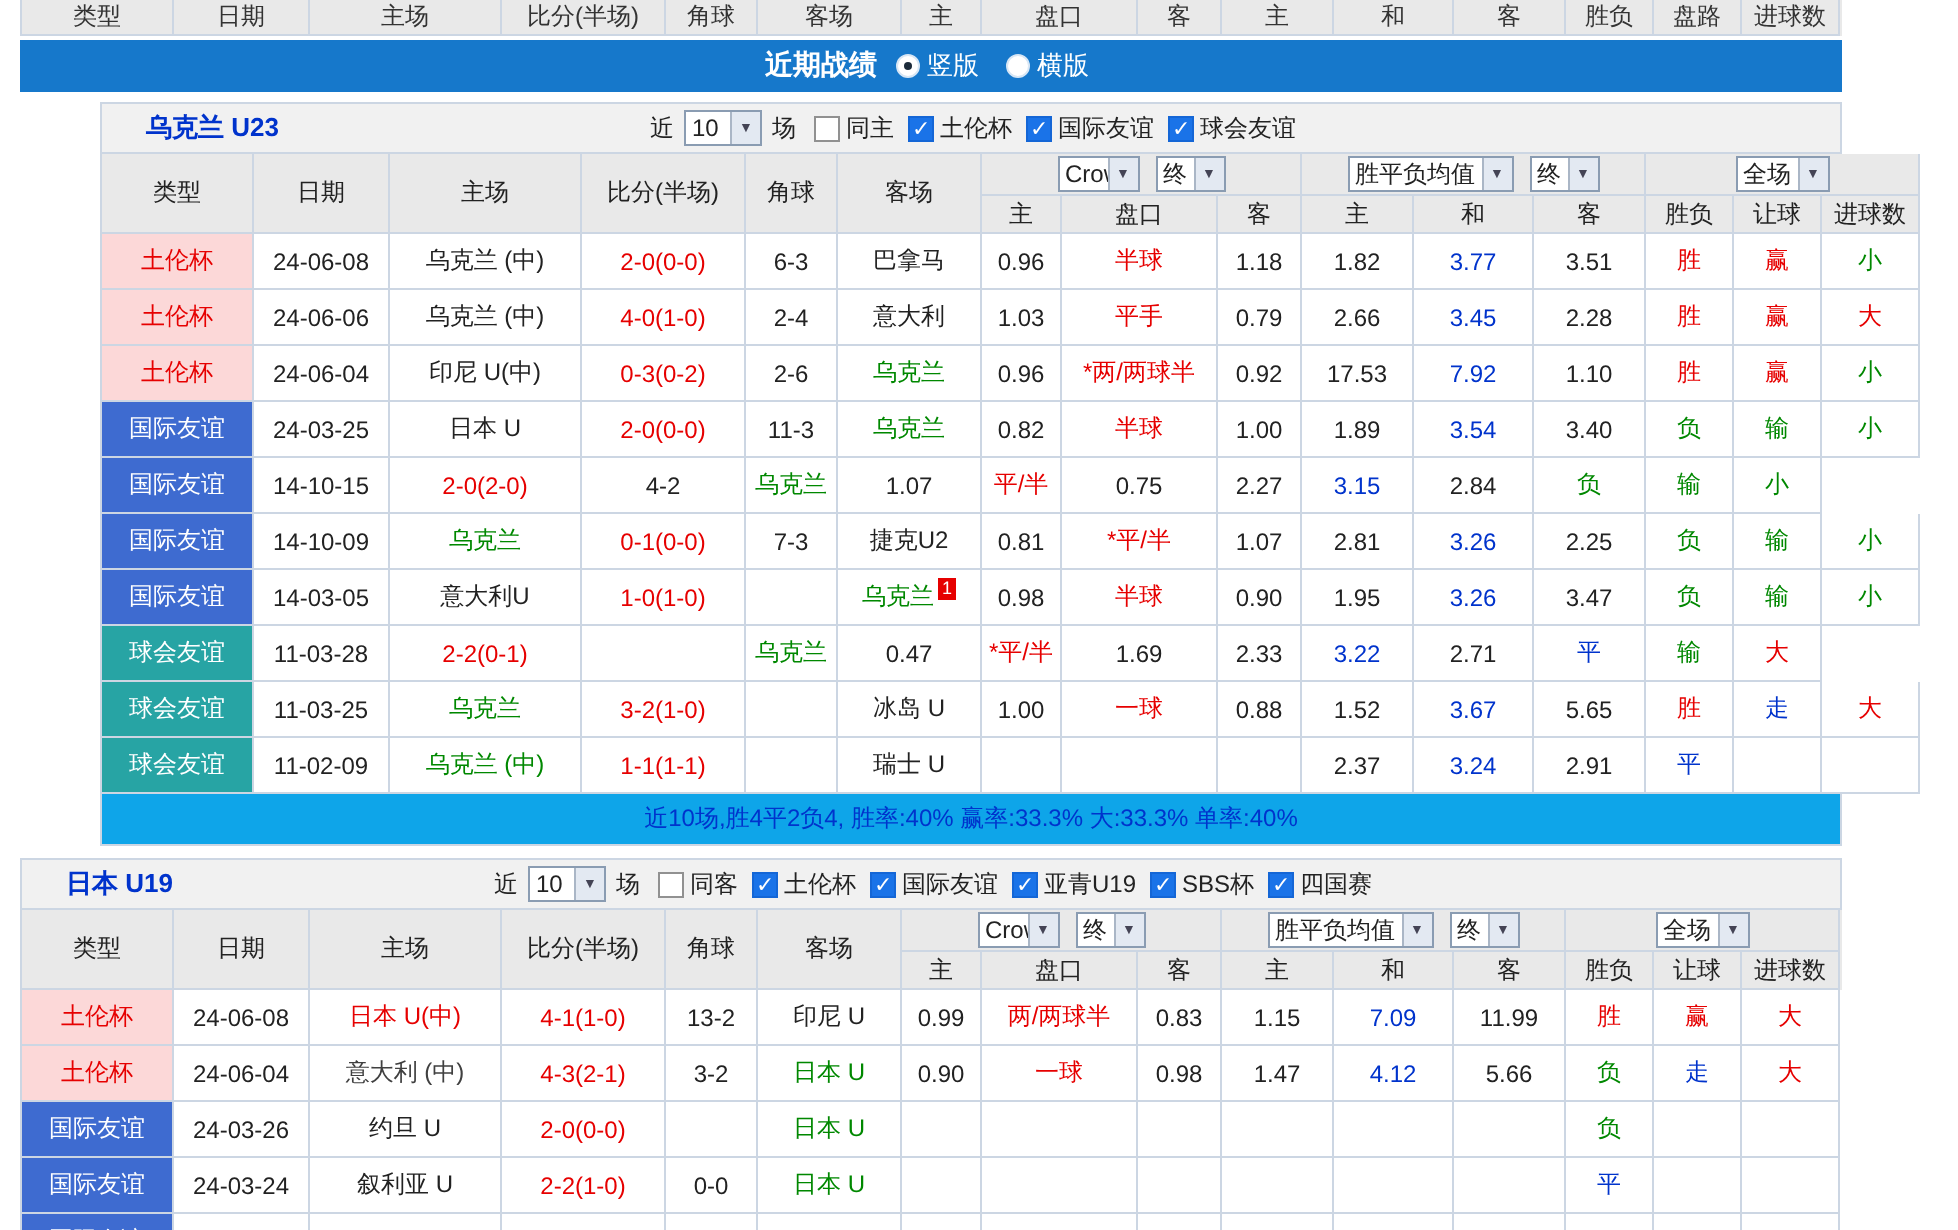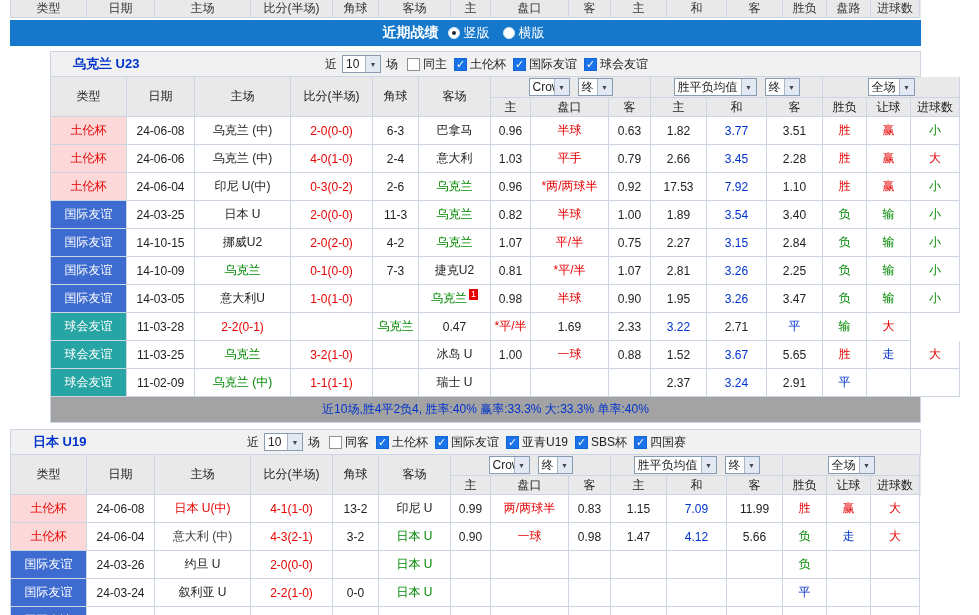--- a/index.html
+++ b/index.html
@@ -55,21 +55,21 @@
   .drow .c { height:28px; }
 
   .lt-toulon { background:#fcd8d8; color:#e60000; }
   .lt-intl   { background:#3e6bd0; color:#fff; }
   .lt-club   { background:#27a4a4; color:#fff; }
 
   .rcard { background:#e60000; color:#fff; font-size:9px; line-height:11px; padding:0 2px;
     margin-left:2px; align-self:flex-start; margin-top:4px; }
 
   .sum { height:26px; border-right:1px solid #ccd6e3; border-bottom:1px solid #ccd6e3;
-    background:#a3a3a3; display:flex; align-items:center; justify-content:center; color:#0033cc; }
+    background:#0ea5e9; display:flex; align-items:center; justify-content:center; color:#0033cc; }
 </style>
 </head>
 <body>
 
 <div class="content">
   <div class="grid strip" id="top-strip">
       <div class="c">类型</div>
       <div class="c">日期</div>
       <div class="c">主场</div>
       <div class="c">比分(半场)</div>
@@ -175,21 +175,21 @@
             <div class="c" style="color: rgb(34, 34, 34);">
               <span class="tm">乌克兰 (中)</span>
             </div>
             <div class="c" style="color: rgb(230, 0, 0);">2-0(0-0)</div>
             <div class="c">6-3</div>
             <div class="c" style="color: rgb(34, 34, 34);">
               <span class="tm">巴拿马</span>
             </div>
             <div class="c">0.96</div>
             <div class="c" style="color: rgb(230, 0, 0);">半球</div>
-            <div class="c">0.63</div>
+            <div class="c">1.18</div>
             <div class="c">1.82</div>
             <div class="c" style="color: rgb(0, 51, 204);">3.77</div>
             <div class="c">3.51</div>
             <div class="c" style="color: rgb(230, 0, 0);">胜</div>
             <div class="c" style="color: rgb(230, 0, 0);">赢</div>
             <div class="c" style="color: rgb(0, 136, 0);">小</div>
           </div>
           <div class="grid drow">
             <div class="c lt-toulon">土伦杯</div>
             <div class="c">24-06-06</div>
@@ -249,23 +249,20 @@
             <div class="c">1.89</div>
             <div class="c" style="color: rgb(0, 51, 204);">3.54</div>
             <div class="c">3.40</div>
             <div class="c" style="color: rgb(0, 136, 0);">负</div>
             <div class="c" style="color: rgb(0, 136, 0);">输</div>
             <div class="c" style="color: rgb(0, 136, 0);">小</div>
           </div>
           <div class="grid drow">
             <div class="c lt-intl">国际友谊</div>
             <div class="c">14-10-15</div>
-            <div class="c" style="color: rgb(34, 34, 34);">
-              <span class="tm">挪威U2</span>
-            </div>
             <div class="c" style="color: rgb(230, 0, 0);">2-0(2-0)</div>
             <div class="c">4-2</div>
             <div class="c" style="color: rgb(0, 136, 0);">
               <span class="tm">乌克兰</span>
             </div>
             <div class="c">1.07</div>
             <div class="c" style="color: rgb(230, 0, 0);">平/半</div>
             <div class="c">0.75</div>
             <div class="c">2.27</div>
             <div class="c" style="color: rgb(0, 51, 204);">3.15</div>

